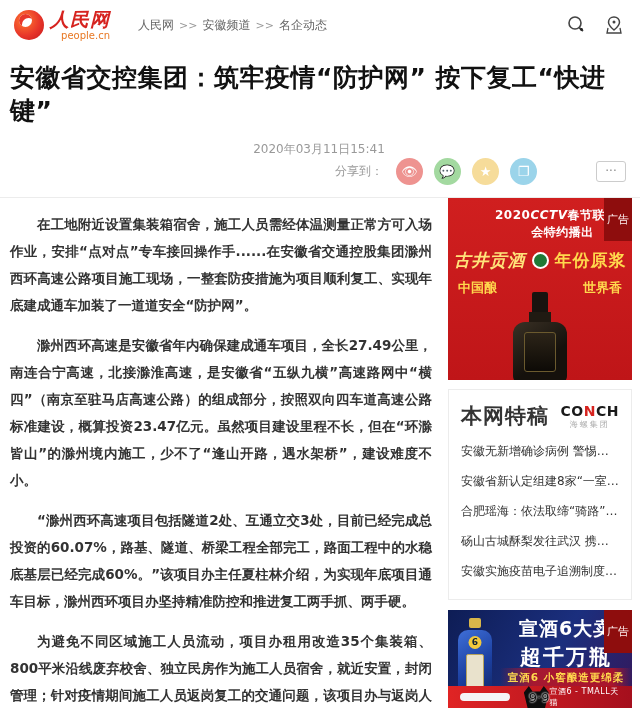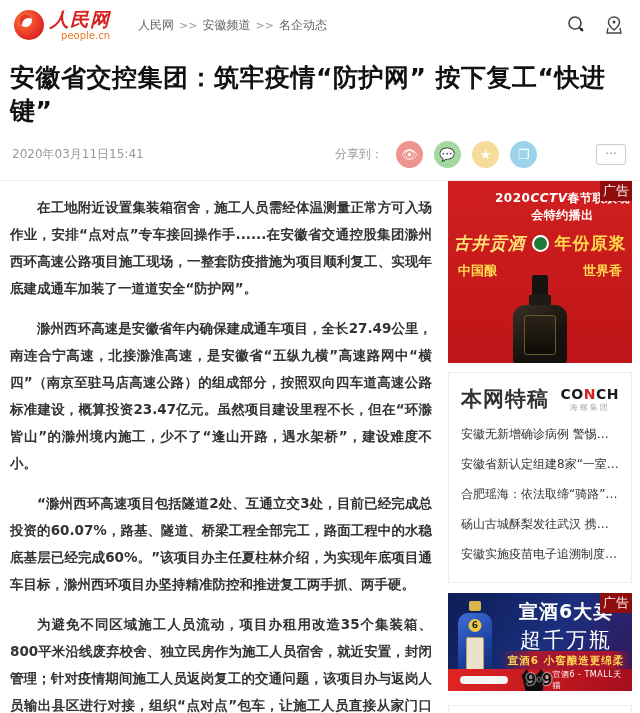--- a/index.html
+++ b/index.html
@@ -19,21 +19,21 @@
   .logo-en { color:#e87722; font-size:10px; text-align:right; margin-top:2px; }
   .crumbs { margin-left:28px; font-size:12px; color:#666; }
   .crumbs a { color:#666; text-decoration:none; cursor:pointer; }
   .crumbs .sep { color:#999; margin:0 5px; font-size:11px; }
   .top-icons { margin-left:auto; display:flex; gap:18px; align-items:center; }
   .top-icons svg { display:block; cursor:pointer; }
 
   
   .headline { padding:16px 10px 4px 10px; font-size:25px; font-weight:bold; color:#111;
     letter-spacing:0.5px; line-height:1.3; }
-  .meta { display:flex; align-items:center; padding:10px 14px 12px 12px; font-size:12px; color:#999; }
+  .meta { display:flex; align-items:center; padding:10px 14px 12px 12px; font-size:12px; color:#999;flex-direction:column; }
   .share { margin-left:auto; display:flex; align-items:center; gap:11px; }
   .share-label { color:#999; font-size:12px; margin-right:2px; }
   .sicon { width:27px; height:27px; border-radius:50%; display:flex; align-items:center;
     justify-content:center; color:#fff; font-size:13px; cursor:pointer; }
   .s-red { background:#ee9390; }
   .s-green { background:#a3d9a0; }
   .s-yellow { background:#f6dc9a; }
   .s-blue { background:#9bd4ea; }
   .more-btn { margin-left:48px; width:30px; height:21px; border:1px solid #ccc; border-radius:3px;
     color:#888; font-size:12px; line-height:18px; text-align:center; cursor:pointer; background:#fff; }
@@ -44,21 +44,21 @@
   .article { width:428px; padding-right:6px; }
   .article p { font-size:13.5px; color:#333; line-height:27px; text-indent:2em;
     margin:13px 0; text-align:justify;font-weight:bold; }
 
   .sidebar { width:184px; margin-left:10px; flex-shrink:0; }
 
   
   .ad1 { position:relative; height:182px; background:linear-gradient(180deg,#d01f1f,#bf1518);
     overflow:hidden; color:#fff; }
   .ad-badge { position:absolute; top:0; right:0; background:#8e0d0d; color:#fdecec;
-    font-size:13px; padding:1px 3px; z-index:3; }
+    font-size:11px; padding:14px 3px; z-index:3; }
   .ad1-line1 { text-align:center; font-size:12px; font-weight:bold; margin-top:9px; letter-spacing:0.5px;padding-left:45px; }
   .ad1-line1 .cctv { font-style:italic; font-weight:900; }
   .ad1-brandrow { display:flex; align-items:center; justify-content:center; gap:6px; margin-top:8px; }
   .ad1-brand { color:#ffe37a; font-size:17px; font-weight:bold; font-style:italic; letter-spacing:1px; }
   .ad1-logo { width:17px; height:17px; border-radius:50%; background:#1f7a36; border:2px solid #fff;
     position:relative; }
   .ad1-product { color:#ffd84d; font-size:17px; font-weight:900; letter-spacing:1px; }
   .ad1-sloganrow { display:flex; justify-content:center; gap:86px; margin-top:7px;align-items:center; }
   .ad1-slogan { color:#ffd84d; font-size:13px; font-weight:bold; }
   .bottle1 { position:absolute; left:50%; transform:translateX(-50%); bottom:-4px; width:54px; height:92px; }
@@ -79,30 +79,30 @@
   .conch-sub { font-size:8px; color:#aaa; letter-spacing:2px; margin-top:3px; }
   .special-list { margin-top:10px; }
   .special-list a { display:block; font-size:12px; color:#333; text-decoration:none;
     margin:13px 0; white-space:nowrap; overflow:hidden; text-overflow:ellipsis; cursor:pointer; }
 
   
   .ad2 { position:relative; height:98px; margin-top:10px; overflow:hidden;
     background:linear-gradient(120deg,#0e1d55 0%,#1b2f7e 55%,#35175a 100%); }
   .ad2-main { position:absolute; left:58px; top:6px; right:6px; text-align:center; color:#fff; }
   .ad2-l1 { font-size:19px; font-weight:900; letter-spacing:1px; }
-  .ad2-l2 { font-size:21px; font-weight:400; letter-spacing:2px; margin-top:1px; }
+  .ad2-l2 { font-size:21px; font-weight:700; letter-spacing:2px; margin-top:1px; }
   .ad2-band { position:absolute; left:52px; right:0; bottom:22px; height:18px;
     background:linear-gradient(90deg,rgba(200,30,40,0.0),rgba(190,20,35,0.85) 25%,rgba(190,20,35,0.85) 85%,rgba(200,30,40,0));
     color:#ffd94d; font-size:10.5px; font-weight:bold; text-align:center; line-height:18px; letter-spacing:1px; }
   .ad2-bottom { position:absolute; left:0; right:0; bottom:0; height:22px;
     background:linear-gradient(90deg,#e02424,#a50f1d); display:flex; align-items:center; }
   .ad2-pill { width:52px; height:8px; background:#f5f5f5; border-radius:4px; margin-left:12px; }
   .ad2-cat { width:26px; height:22px; background:#0d0d0d; margin-left:14px;
     clip-path:polygon(15% 100%,0 30%,20% 0,35% 25%,65% 25%,80% 0,100% 30%,85% 100%); position:relative; }
-  .ad2-99 { color:#111; font-weight:700; font-size:15px; margin-left:-20px; z-index:2;
+  .ad2-99 { color:#111; font-weight:400; font-size:13px; margin-left:-20px; z-index:2;
     text-shadow:0 0 2px #fff,0 0 2px #fff; }
   .ad2-tmall { color:#fff; font-size:8px; margin-left:auto; margin-right:8px; letter-spacing:0.5px; }
   .bottle2 { position:absolute; left:10px; top:8px; width:34px; height:88px; }
   .bottle2 .cap { width:12px; height:10px; background:#d8b64a; margin:0 auto; border-radius:2px; }
   .bottle2 .body { width:34px; height:70px; margin-top:2px; border-radius:10px 10px 6px 6px;
     background:linear-gradient(145deg,#3f6fd8 0%,#1b3fa0 55%,#12255f 100%); position:relative; }
   .bottle2 .badge6 { position:absolute; top:6px; left:50%; transform:translateX(-50%);
     width:13px; height:13px; border-radius:50%; background:#f3c93c; color:#123; font-size:9px;
     font-weight:bold; text-align:center; line-height:13px; }
   .bottle2 .lab { position:absolute; left:8px; top:24px; width:18px; height:34px;

